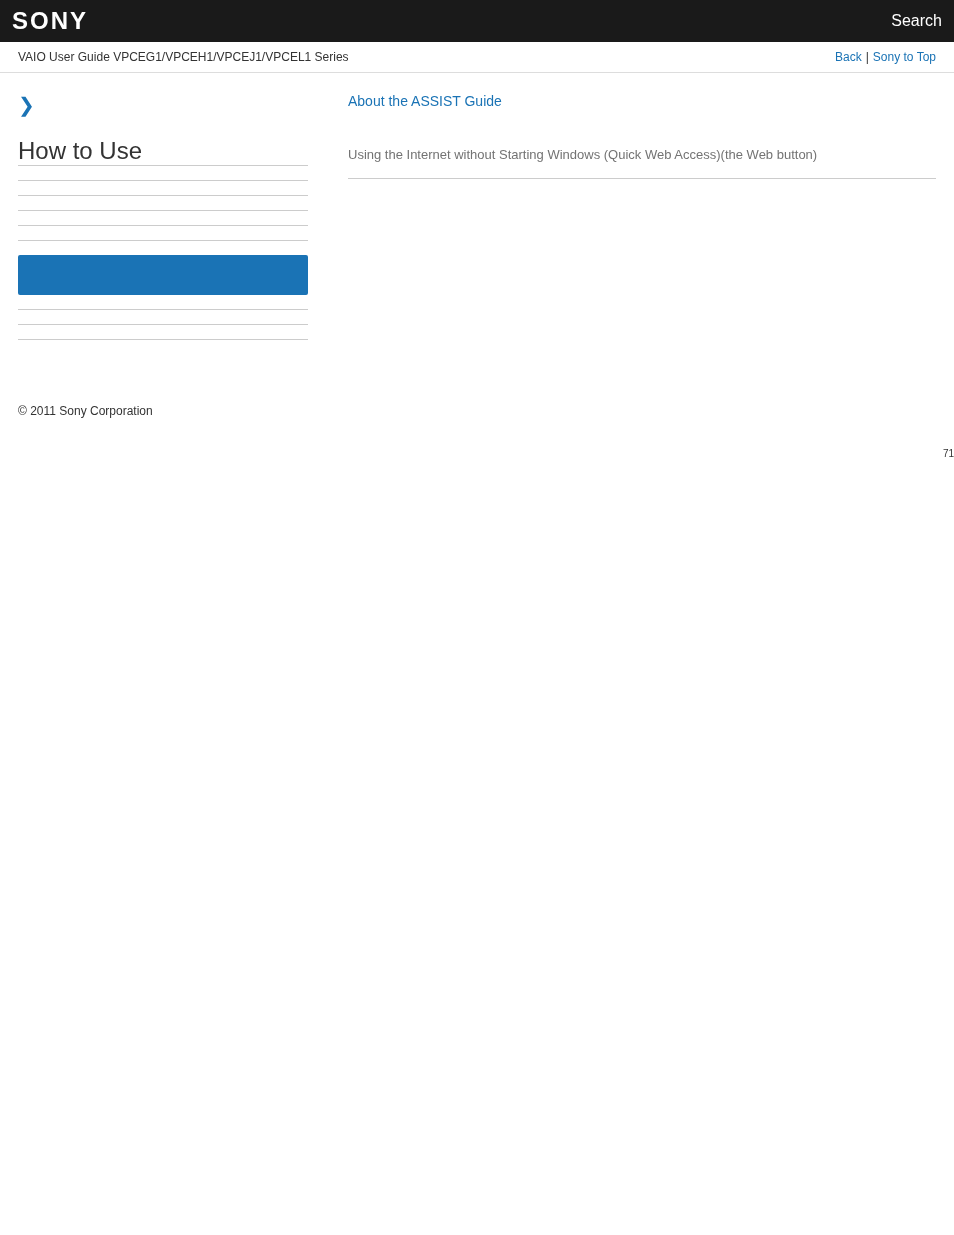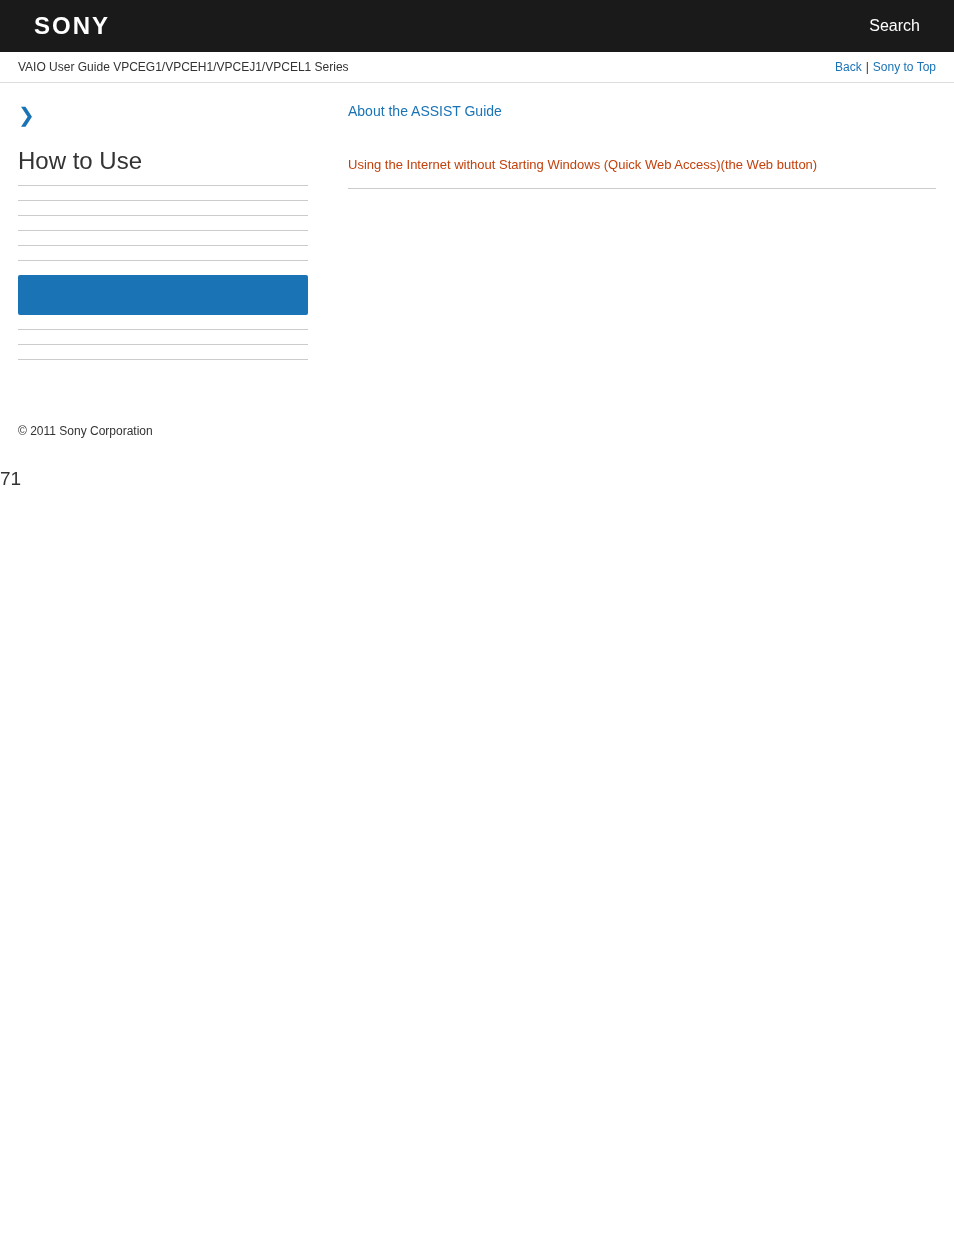--- a/index.html
+++ b/index.html
@@ -13,25 +13,25 @@
       font-size: 13px;
       color: #333;
       background: #fff;
       width: 954px;
       min-height: 1235px;
     }
 
     
     .header {
       background: #1a1a1a;
-      height: 52px;
+      height: 42px;
       display: flex;
       align-items: center;
       justify-content: space-between;
-      padding: 0 34px;
+      padding: 0 12px;
     }
 
     .sony-logo {
       color: #fff;
       font-size: 24px;
       font-weight: bold;
       font-family: Arial, sans-serif;
       letter-spacing: 2px;
     }
 
@@ -91,21 +91,20 @@
       font-size: 20px;
       margin-bottom: 20px;
       display: block;
     }
 
     .sidebar-title {
       font-size: 24px;
       font-weight: normal;
       color: #333;
       margin-bottom: 0;
-      padding-bottom: 10px;
       border-bottom: 1px solid #ccc;
     }
 
     .sidebar-divider {
       border: none;
       border-top: 1px solid #ccc;
       margin: 14px 0;
     }
 
     .sidebar-highlight {
@@ -143,38 +142,38 @@
       border: none;
       border-top: 1px solid #ccc;
       margin: 16px 0;
     }
 
     .sub-links {
       margin-bottom: 8px;
     }
 
     .sub-link {
-      color: #c2410c;
+      color: #737373;
       text-decoration: none;
       font-size: 13px;
       display: block;
       margin-bottom: 4px;
       cursor: pointer;
     }
 
     
     .footer {
       padding: 30px 18px 10px 18px;
       font-size: 12px;
       color: #333;
     }
 
     .page-number {
-      text-align: left;
-      font-size: 19px;
+      text-align: right;
+      font-size: 10px;
       color: #333;
       padding: 20px 0;
     }
   </style>
 </head>
 <body>
 
 <div class="header">
   <span class="sony-logo">SONY</span>
   <button class="search-btn">Search</button>

